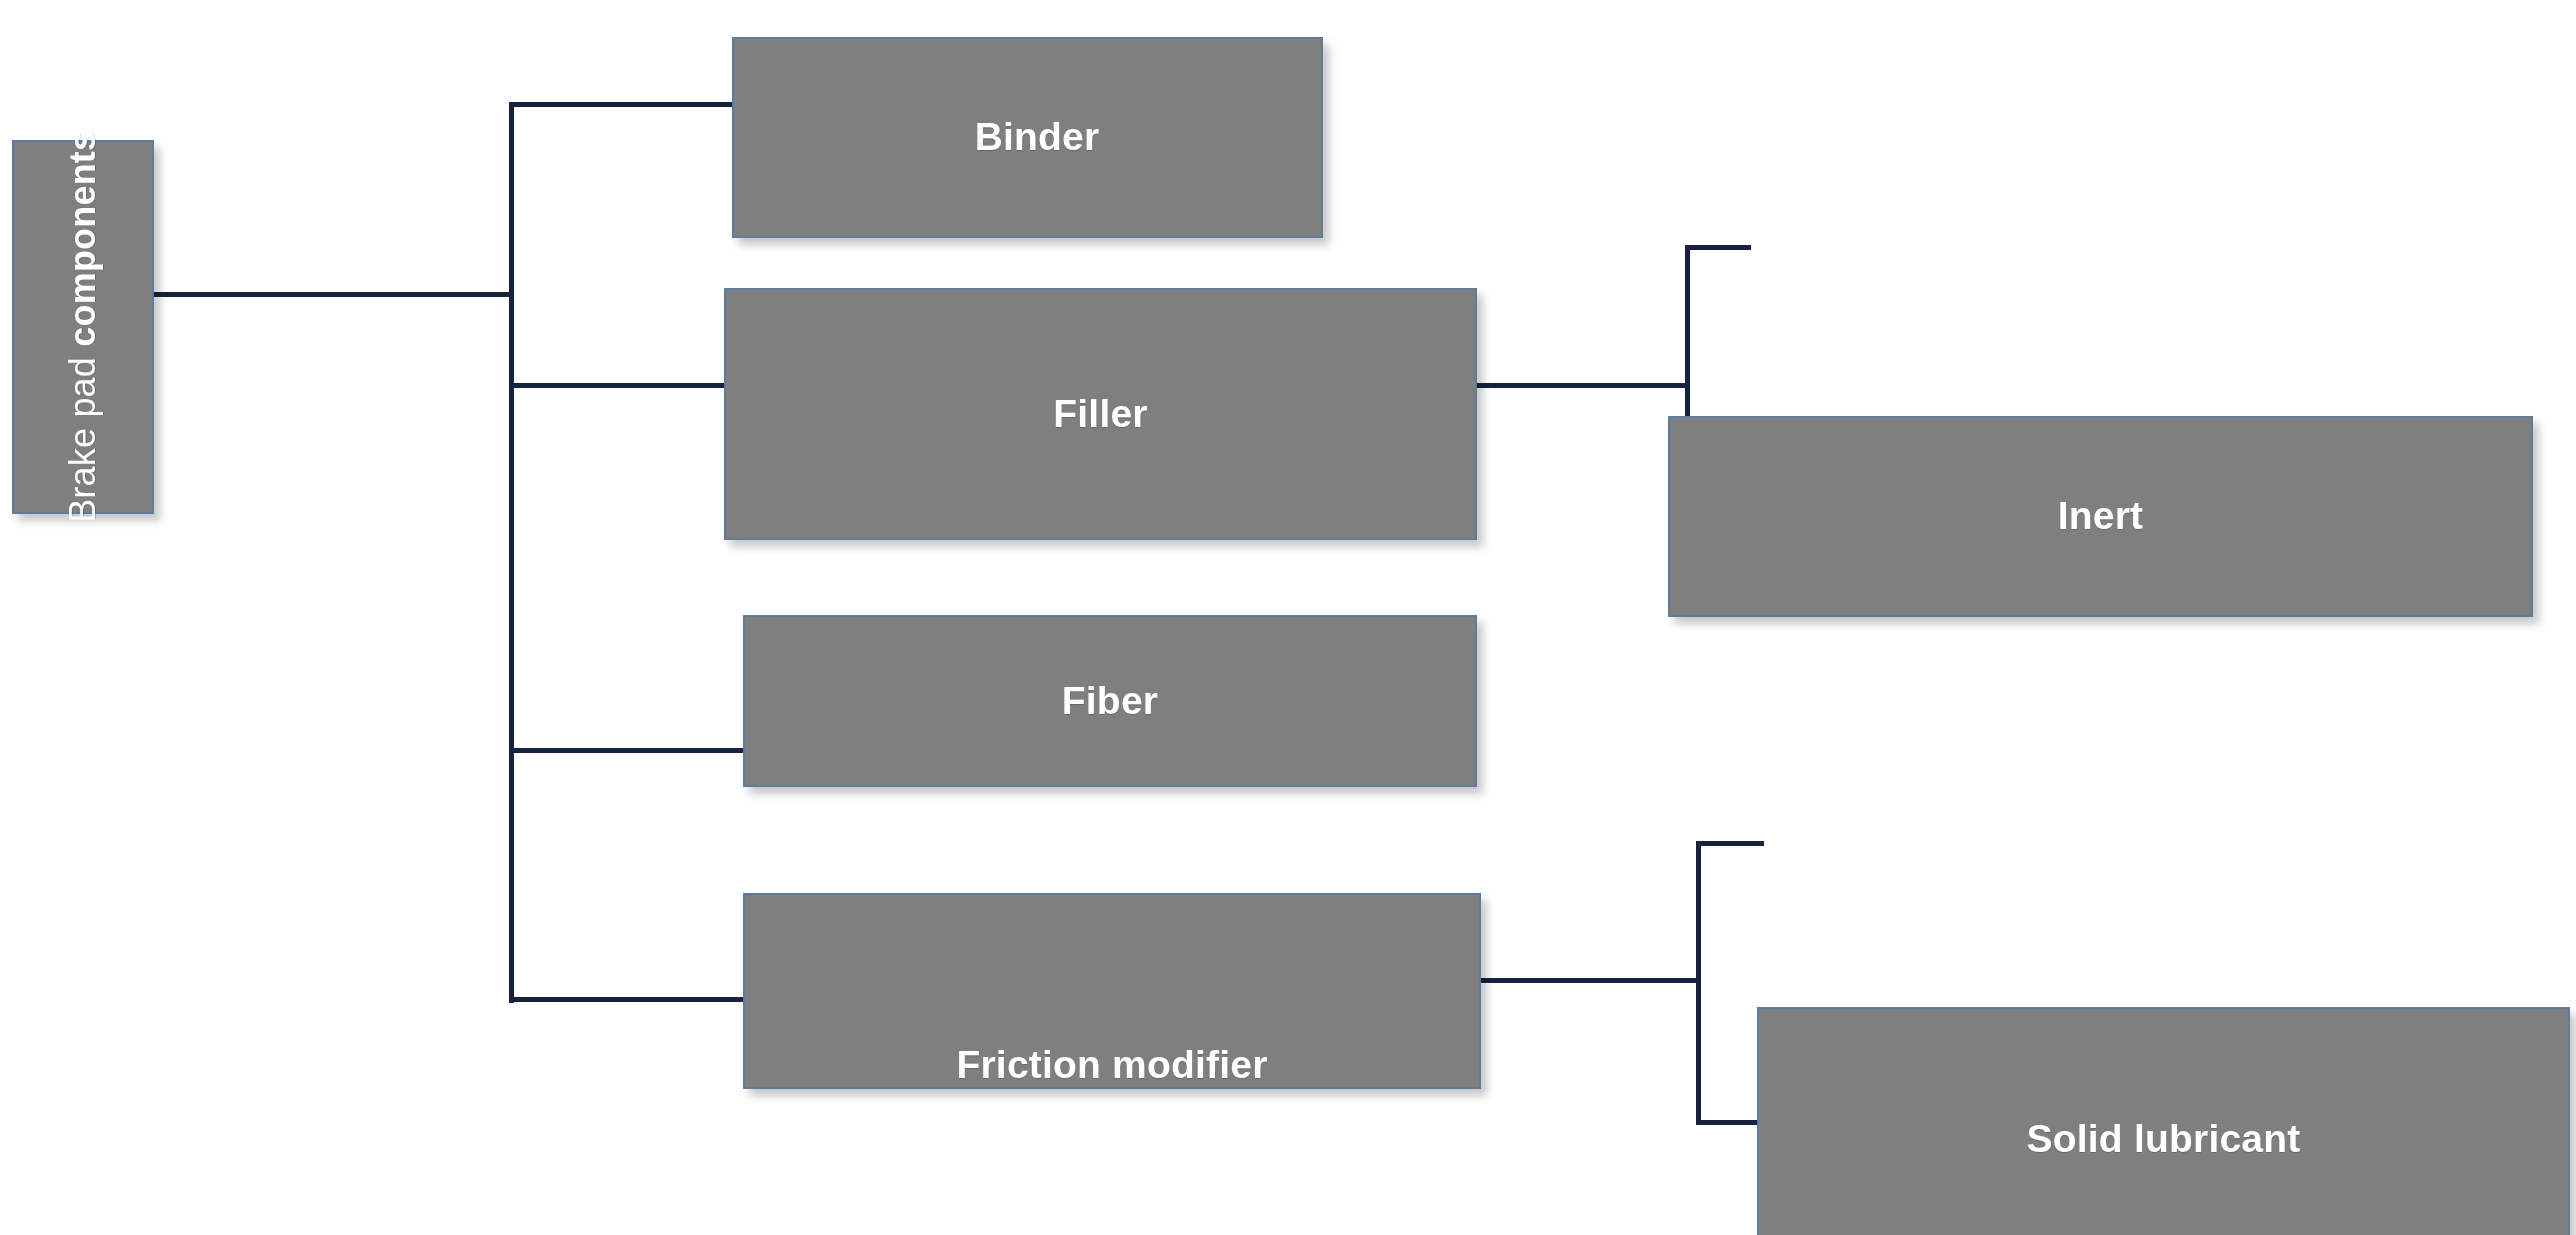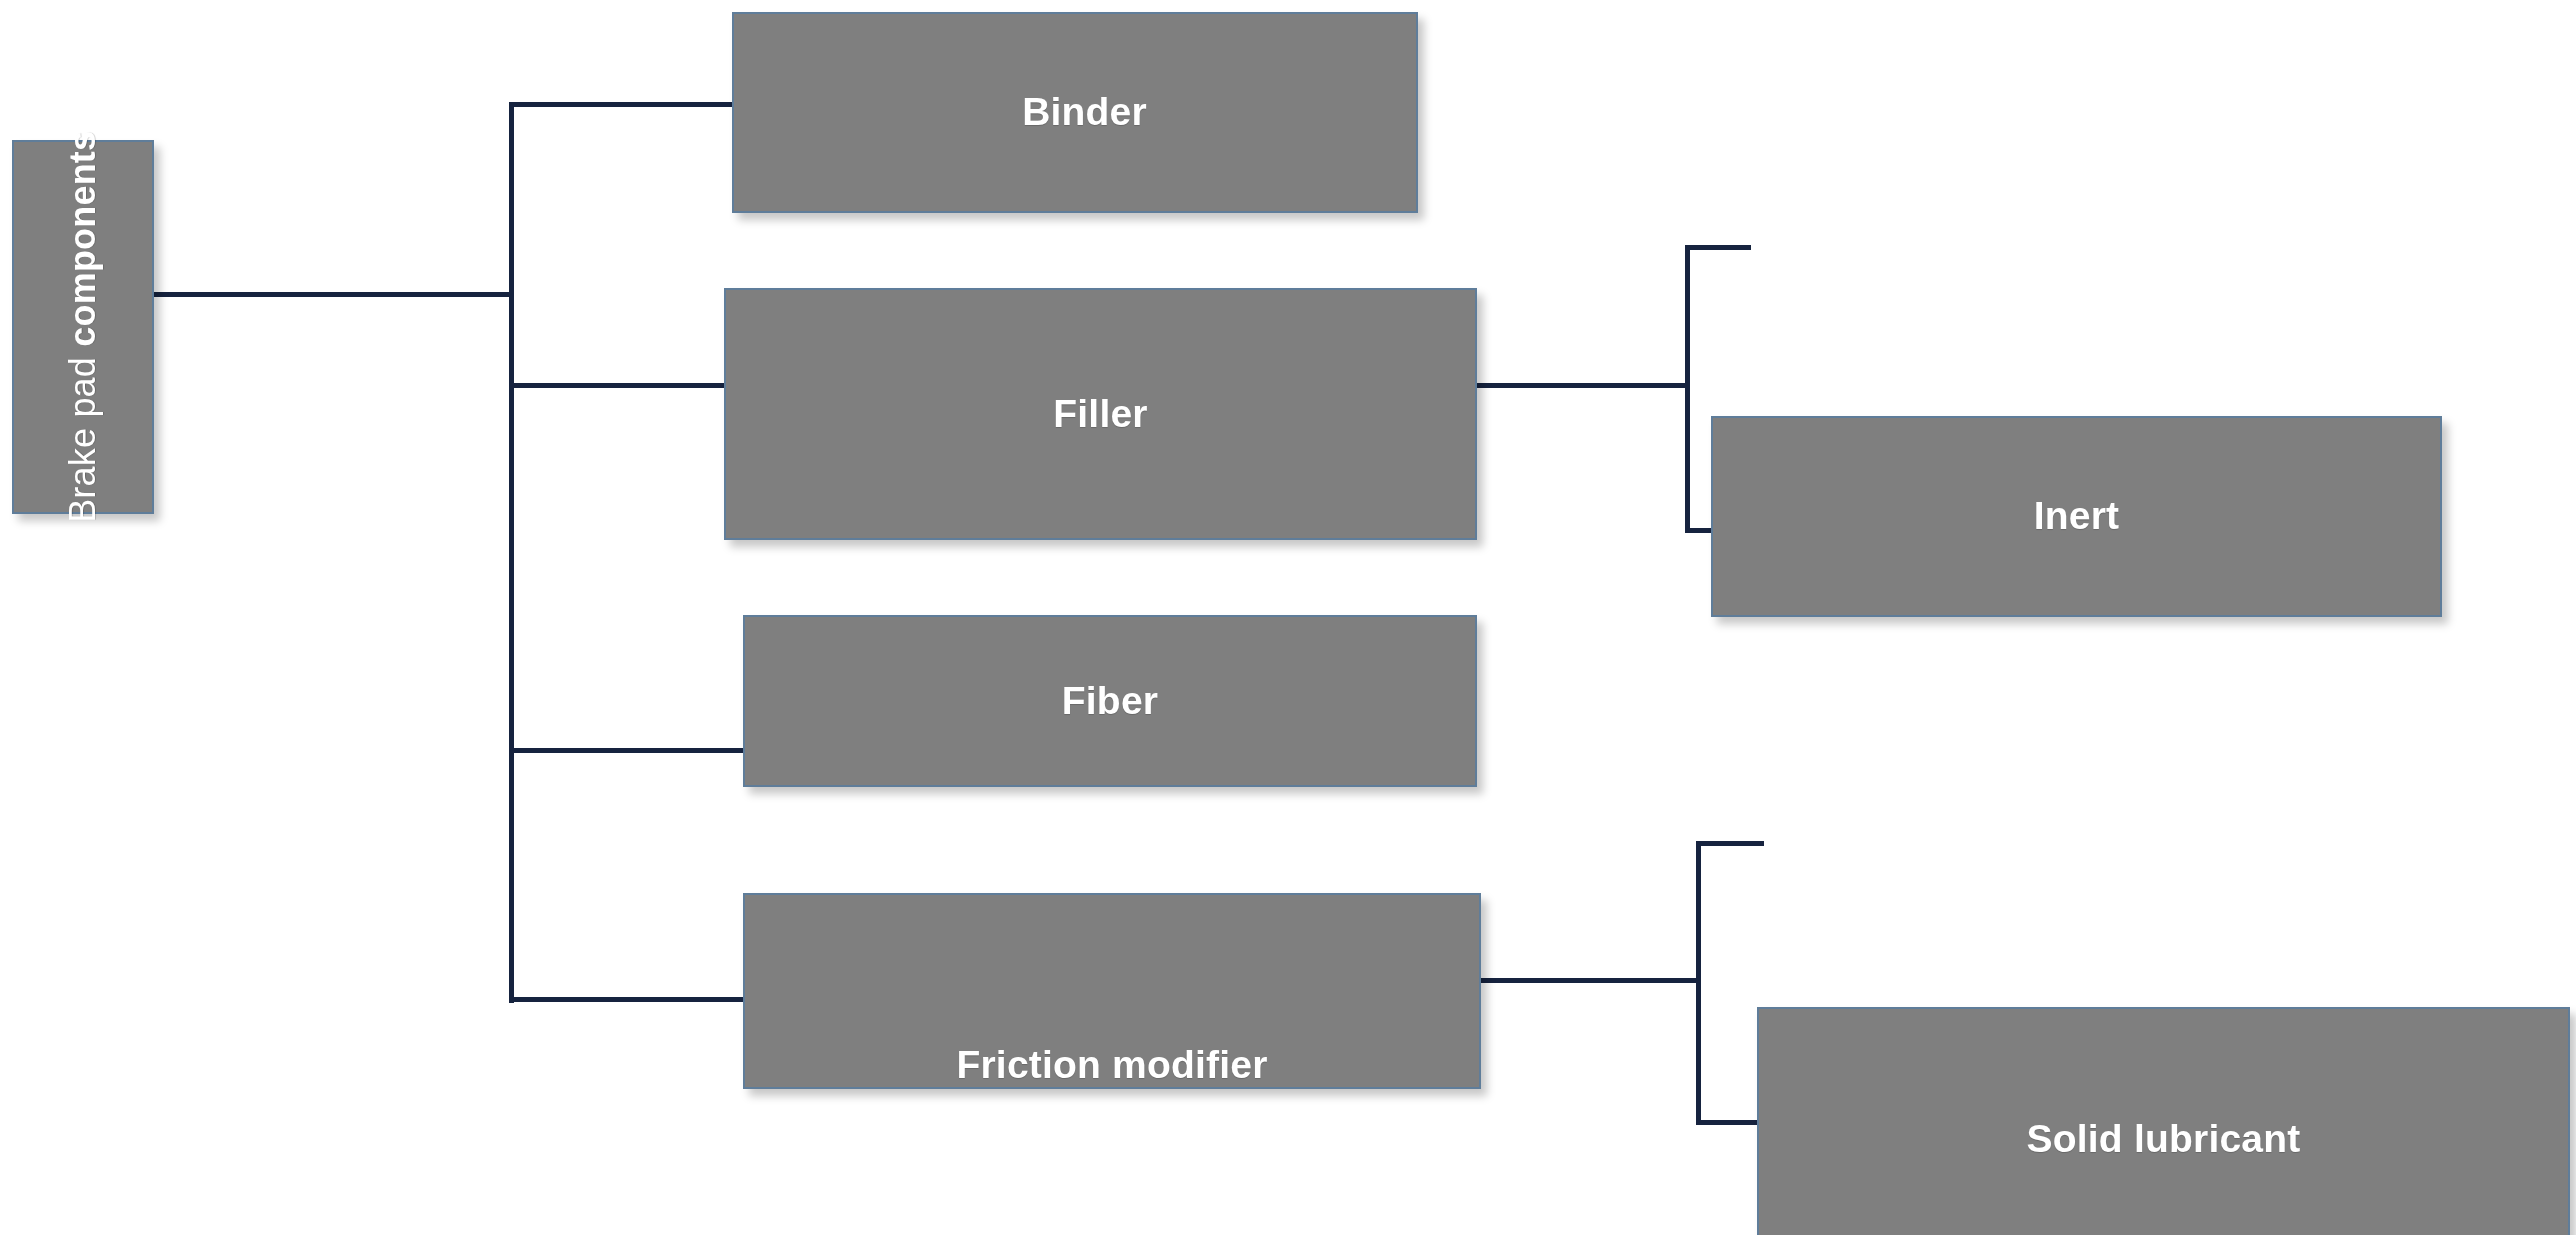--- a/index.html
+++ b/index.html
@@ -48,27 +48,27 @@
     width: 142px;
     height: 374px;
   }
   #node-root .node-label {
     transform: rotate(-90deg);
     font-size: 36px;
     font-weight: normal;
   }
   #node-root .node-label b { font-weight: bold; }
 
-  #node-binder        { left: 732px;  top: 12px;   width: 686px; height: 201px; padding-left: 19px; }
+  #node-binder        { left: 732px;  top: 37px;   width: 591px; height: 201px; padding-left: 19px; }
   #node-filler        { left: 724px;  top: 288px;  width: 753px; height: 252px; }
   #node-fiber         { left: 743px;  top: 615px;  width: 734px; height: 172px; }
   #node-friction      { left: 743px;  top: 893px; width: 738px; height: 196px; align-items: flex-end; }
 
   #node-functional    { left: 1748px; top: 134px;  width: 775px; height: 203px; }
-  #node-inert         { left: 1711px; top: 416px;  width: 731px; height: 201px; text-align: right; }
+  #node-inert         { left: 1668px; top: 416px;  width: 865px; height: 201px; text-align: right; }
   #node-abrasive      { left: 1761px; top: 730px;  width: 804px; height: 196px; }
   #node-lubricant     { left: 1757px; top: 1007px; width: 813px; height: 265px; }
 
   #node-binder   .node-label,
   #node-filler   .node-label,
   #node-fiber    .node-label,
   #node-friction .node-label,
   #node-functional .node-label,
   #node-inert    .node-label,
   #node-abrasive .node-label,

